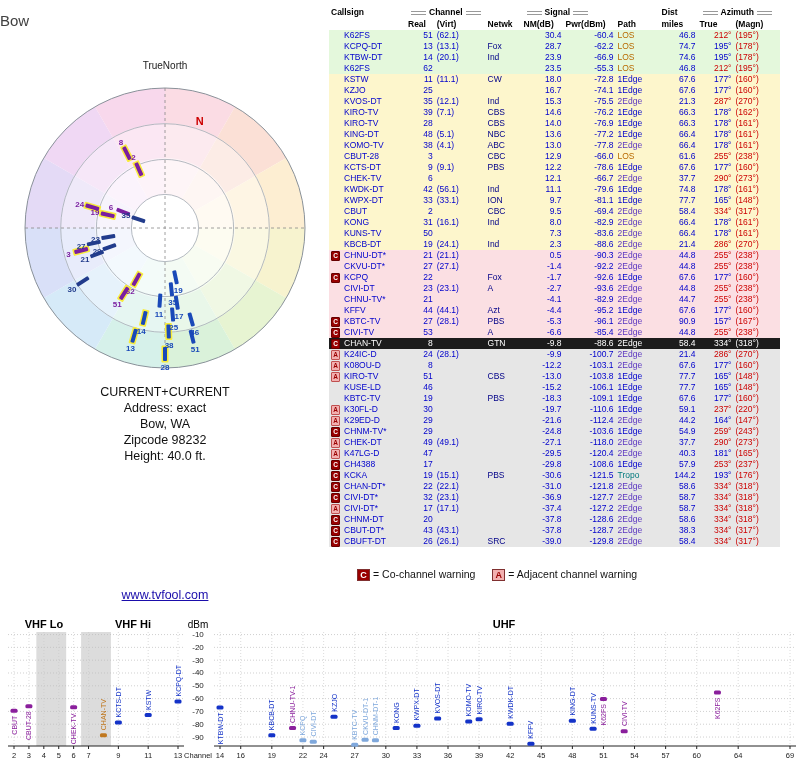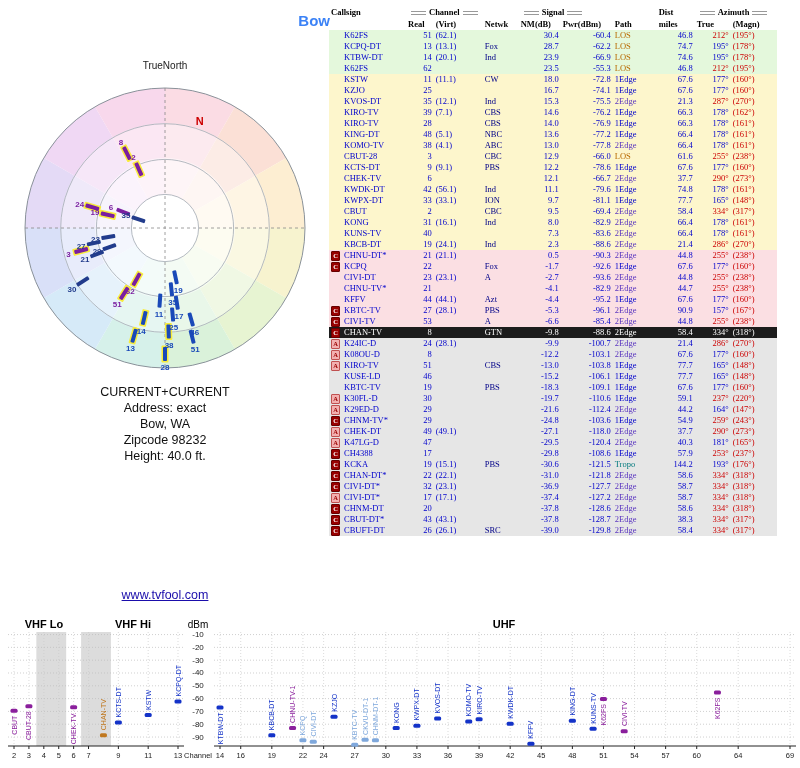--- a/index.html
+++ b/index.html
@@ -1,25 +1,25 @@
 <!DOCTYPE html>
 <html><head>
 <meta charset="utf-8">
 <style>
   html,body{margin:0;padding:0;background:#fff}
   #root{position:relative;width:800px;height:768px;overflow:hidden;font-family:"Liberation Sans",sans-serif;background:#fff}
-  .ptitle{position:absolute;top:12px;left:0;width:330px;text-align:right;font-size:15px;font-weight:bold;color:#3b82f6}
+  .ptitle{position:absolute;top:12px;left:0;width:330px;text-align:left;font-size:15px;font-weight:normal;color:#404040}
   .psub{position:absolute;top:38px;left:0;width:330px;text-align:center;font-size:13.5px;font-weight:bold;color:#000}
   .tn{position:absolute;top:60px;left:0;width:330px;text-align:center;font-size:10px;color:#222}
   #polar{position:absolute;left:14px;top:72px}
   #search{position:absolute;top:384px;left:0;width:330px;text-align:center;font-size:12.5px;line-height:16px;color:#111}
   .sc-head{font-size:13px;font-weight:bold;text-decoration:underline;margin-bottom:10px}
   .sc-db{margin-top:16px}
   #sitelink{position:absolute;left:30px;top:588px;width:270px;text-align:center;color:#1a0dab;font-size:12.5px;text-decoration:underline;cursor:pointer}
-  #sigtable{position:absolute;left:329px;top:6px;border-collapse:collapse;font-family:Liberation Serif, serif;font-size:8.5px;color:#111}
+  #sigtable{position:absolute;left:329px;top:6px;border-collapse:collapse;font-family:Liberation Sans, sans-serif;font-size:8.5px;color:#111}
   #sigtable td{padding:0 2px;line-height:11px;white-space:nowrap}
   #sigtable th{padding:0 2px;line-height:12px;font-size:8.5px;white-space:nowrap;font-weight:bold;text-align:left;color:#000}
   .num{text-align:right}
   .t0 td{background:#e4f8dc}
   .t1 td{background:#fdf6cc}
   .t2 td{background:#fbdfe3}
   .t3 td{background:#e6e6e6}
   .hl td{background:#1c1c1c !important;color:#fff !important}
   .fbox{display:inline-block;width:7px;font-size:6.5px;line-height:8px;text-align:center;font-weight:bold;border-radius:1px}
   .fC{background:#990000;color:#fff;border:1px solid #660000}
@@ -454,21 +454,21 @@
           <td class="num" style="color:#0000cc">8.0</td>
           <td class="num" style="color:#0000cc">-82.9</td>
           <td class="" style="color:#5a35c0">2Edge</td>
           <td class="num" style="color:#0000cc">66.4</td>
           <td class="num" style="color:#0000cc">178°</td>
           <td class="" style="color:#cc0000">(161°)</td>
         </tr>
         <tr class="t1">
           <td></td>
           <td class="" style="color:#0000cc">KUNS-TV</td>
-          <td class="num" style="color:#0000cc">40</td>
+          <td class="num" style="color:#0000cc">50</td>
           <td class="" style="color:#0000cc"></td>
           <td class="" style="color:#000088"></td>
           <td class="num" style="color:#0000cc">7.3</td>
           <td class="num" style="color:#0000cc">-83.6</td>
           <td class="" style="color:#5a35c0">2Edge</td>
           <td class="num" style="color:#0000cc">66.4</td>
           <td class="num" style="color:#0000cc">178°</td>
           <td class="" style="color:#cc0000">(161°)</td>
         </tr>
         <tr class="t1">
@@ -485,20 +485,33 @@
           <td class="" style="color:#cc0000">(270°)</td>
         </tr>
         <tr class="t2">
           <td><span class="fbox fC">C</span></td>
           <td class="" style="color:#0000cc">CHNU-DT*</td>
           <td class="num" style="color:#0000cc">21</td>
           <td class="" style="color:#0000cc">(21.1)</td>
           <td class="" style="color:#000088"></td>
           <td class="num" style="color:#0000cc">0.5</td>
           <td class="num" style="color:#0000cc">-90.3</td>
+          <td class="" style="color:#5a35c0">2Edge</td>
+          <td class="num" style="color:#0000cc">44.8</td>
+          <td class="num" style="color:#cc0000">255°</td>
+          <td class="" style="color:#cc0000">(238°)</td>
+        </tr>
+        <tr class="t2">
+          <td></td>
+          <td class="" style="color:#0000cc">CKVU-DT*</td>
+          <td class="num" style="color:#0000cc">27</td>
+          <td class="" style="color:#0000cc">(27.1)</td>
+          <td class="" style="color:#000088"></td>
+          <td class="num" style="color:#0000cc">-1.4</td>
+          <td class="num" style="color:#0000cc">-92.2</td>
           <td class="" style="color:#5a35c0">2Edge</td>
           <td class="num" style="color:#0000cc">44.8</td>
           <td class="num" style="color:#cc0000">255°</td>
           <td class="" style="color:#cc0000">(238°)</td>
         </tr>
         <tr class="t2">
           <td><span class="fbox fC">C</span></td>
           <td class="" style="color:#0000cc">KCPQ</td>
           <td class="num" style="color:#0000cc">22</td>
           <td class="" style="color:#0000cc"></td>
@@ -818,20 +831,24 @@
           <td class="num" style="color:#0000cc">-39.0</td>
           <td class="num" style="color:#0000cc">-129.8</td>
           <td class="" style="color:#5a35c0">2Edge</td>
           <td class="num" style="color:#0000cc">58.4</td>
           <td class="num" style="color:#cc0000">334°</td>
           <td class="" style="color:#cc0000">(317°)</td>
         </tr>
       </tbody>
     </table>
 
+  <div id="legend">
+    <span class="sw swC" style="margin-left:0">C</span><span>= Co-channel warning</span>
+    <span class="sw swA">A</span><span>= Adjacent channel warning</span>
+  </div>
 
   <svg id="sigchart" width="800" height="150">
       <rect x="36.36363636363636" y="14" width="29.818181818181827" height="114" fill="#dcdcdc"></rect>
       <rect x="81.0909090909091" y="14" width="29.818181818181827" height="114" fill="#dcdcdc"></rect>
       <line x1="8" y1="16.56179775280899" x2="184" y2="16.56179775280899" stroke="#bbb" stroke-width="0.7" stroke-dasharray="1,2"></line>
       <line x1="8" y1="29.370786516853933" x2="184" y2="29.370786516853933" stroke="#bbb" stroke-width="0.7" stroke-dasharray="1,2"></line>
       <line x1="8" y1="42.17977528089888" x2="184" y2="42.17977528089888" stroke="#bbb" stroke-width="0.7" stroke-dasharray="1,2"></line>
       <line x1="8" y1="54.98876404494382" x2="184" y2="54.98876404494382" stroke="#bbb" stroke-width="0.7" stroke-dasharray="1,2"></line>
       <line x1="8" y1="67.79775280898876" x2="184" y2="67.79775280898876" stroke="#bbb" stroke-width="0.7" stroke-dasharray="1,2"></line>
       <line x1="8" y1="80.6067415730337" x2="184" y2="80.6067415730337" stroke="#bbb" stroke-width="0.7" stroke-dasharray="1,2"></line>

